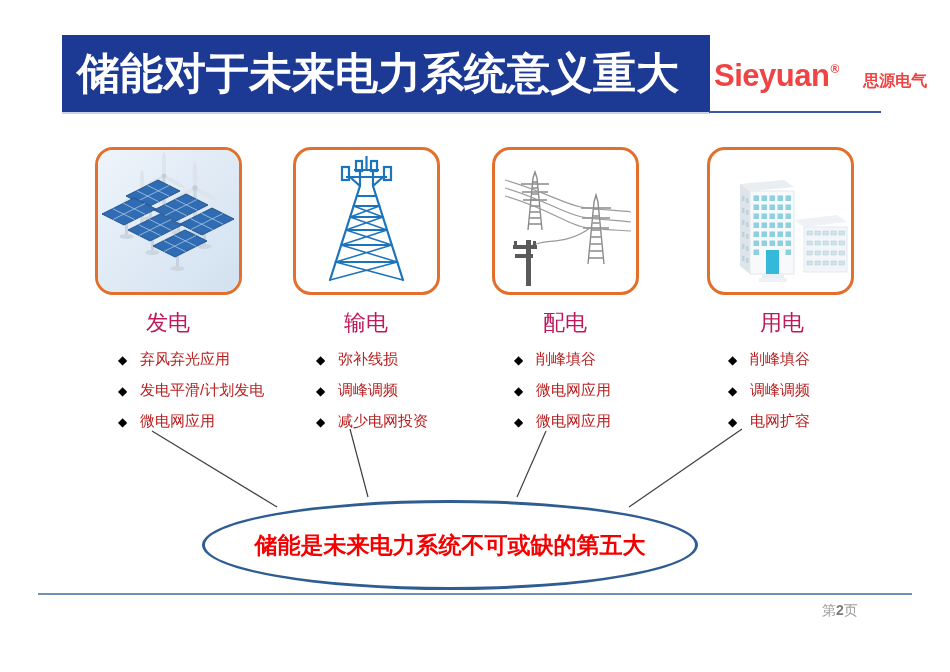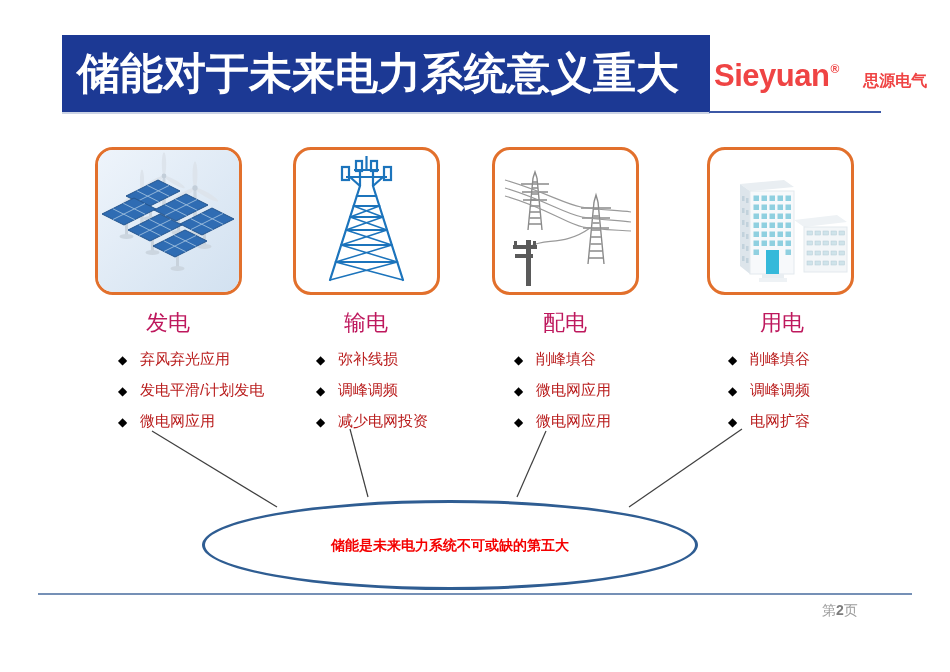--- a/index.html
+++ b/index.html
@@ -45,21 +45,21 @@
   .diamond{font-size:12px;color:#000;width:22px;flex:0 0 22px;}
   .bullet-text{font-size:15px;color:#b91c1c;white-space:nowrap;}
   
   .connectors{position:absolute;left:0;top:0;width:950px;height:672px;pointer-events:none;}
   
   .ellipse{
     position:absolute;left:202px;top:500px;width:490px;height:84px;
     background:#ffffff;border:3px solid #2f5d92;border-radius:50%;
     display:flex;align-items:center;justify-content:center;
   }
-  .conclusion{color:#f40000;font-weight:bold;font-size:14px;line-height:28px;text-align:left;white-space:nowrap;}
+  .conclusion{color:#f40000;font-weight:bold;font-size:23px;line-height:28px;text-align:left;white-space:nowrap;}
   
   .footer-line{position:absolute;left:38px;top:593px;width:874px;height:2px;background:#7590b6;}
   .page-number{position:absolute;left:822px;top:602px;font-size:14px;color:#9b9b9b;}
   .page-number .num{font-weight:bold;color:#7d7d7d;}
 </style>
 </head>
 <body>
 
 <div class="slide">
 

